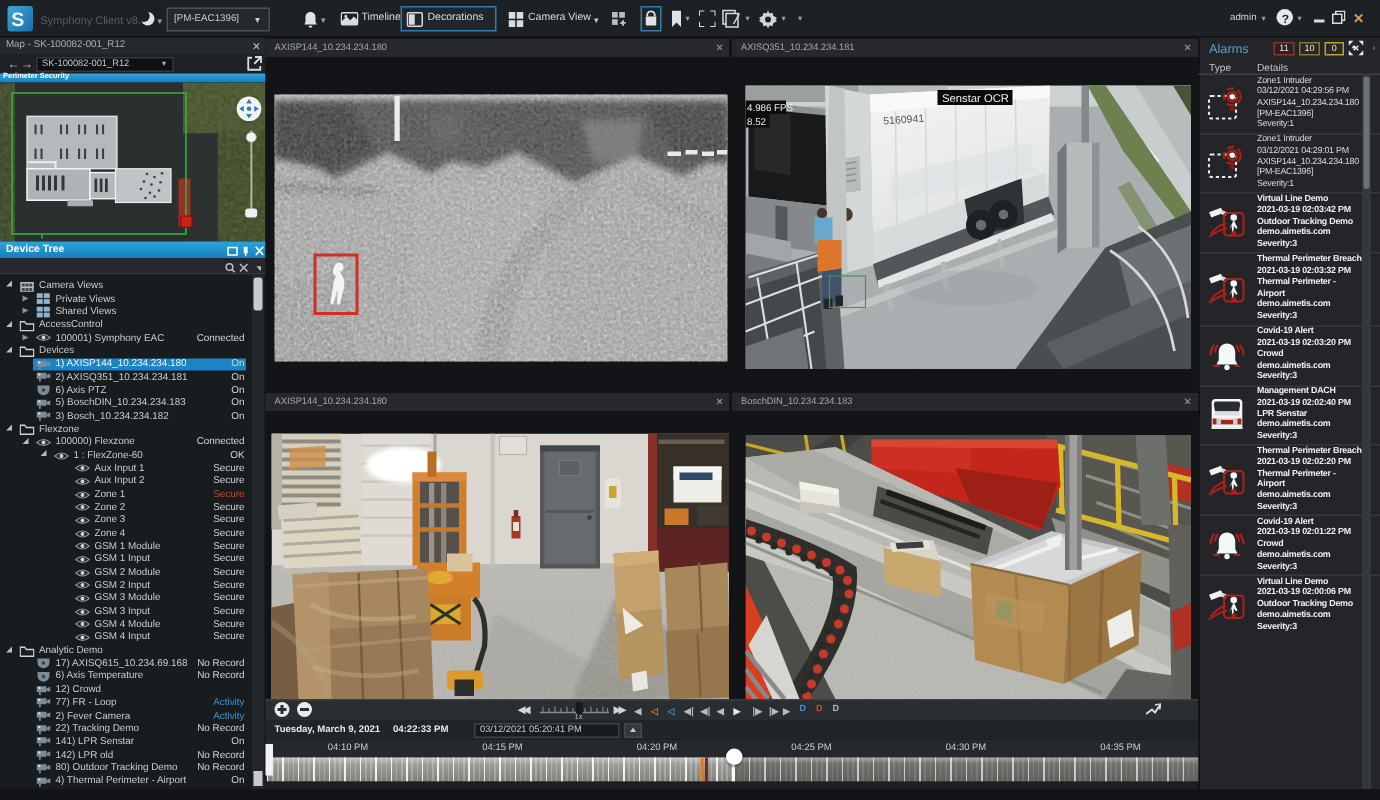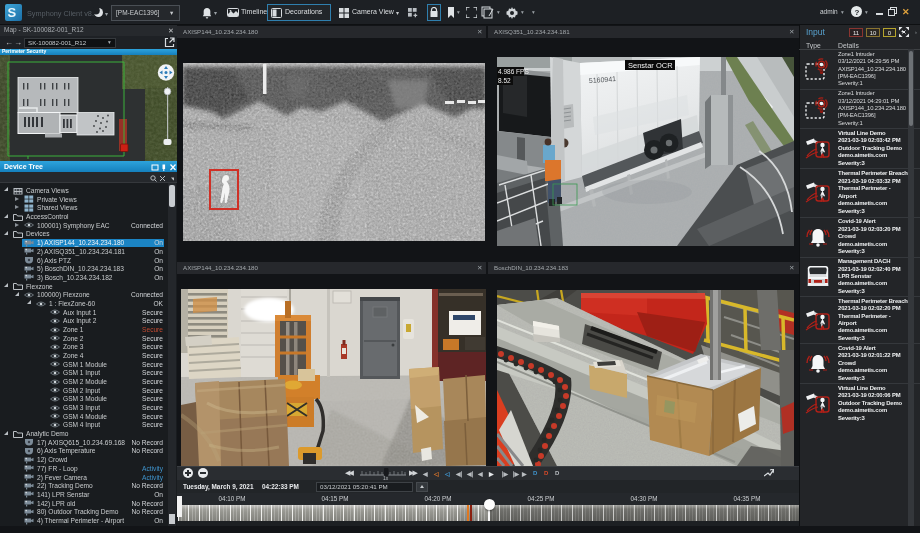--- a/index.html
+++ b/index.html
@@ -896,21 +896,21 @@
 linear-gradient(#7b7b76,#6b6b67 45%,#5f5f5b);"></div>
 <div class="abs" style="left:178px;top:505px;width:621px;height:4px;background:linear-gradient(rgba(255,255,255,0.3),rgba(255,255,255,0));"></div>
 <div class="abs" style="left:467px;top:505px;width:2px;height:16px;background:#e07820;"></div>
 <div class="abs" style="left:470px;top:505px;width:2px;height:16px;background:#8a2010;"></div>
 <div class="abs" style="left:488px;top:507px;width:1.5px;height:14px;background:#fafafa;"></div>
 <div class="abs" style="left:483.5px;top:499px;width:11px;height:11px;border-radius:50%;background:#fdfdfd;box-shadow:0 1px 2px rgba(0,0,0,0.5);"></div>
 <div class="abs" style="left:177px;top:496px;width:5px;height:21px;background:#f2f2f2;"></div>
 <div class="abs" style="left:177px;top:521px;width:622px;height:5px;background:#1d2023;"></div>
 
 <div class="abs" style="left:799px;top:25px;width:121px;height:501px;background:#232528;border-left:1px solid #0e1012;"></div>
-<div class="abs tx" style="left:806px;top:27px;color:#58a0cc;font-size:8.5px;">Input</div>
+<div class="abs tx" style="left:806px;top:27px;color:#58a0cc;font-size:8.5px;">Alarms</div>
 <div class="abs tx" style="left:849px;top:27.5px;width:14px;height:9.5px;border:1px solid #8a3530;background:#2a2123;color:#e8e8e8;font-size:6px;text-align:center;line-height:8px;">11</div>
 <div class="abs tx" style="left:866px;top:27.5px;width:14px;height:9.5px;border:1px solid #8a7430;background:#2a2722;color:#e8e8e8;font-size:6px;text-align:center;line-height:8px;">10</div>
 <div class="abs tx" style="left:883px;top:27.5px;width:13px;height:9.5px;border:1px solid #b5a42c;background:#2a2822;color:#e8e8e8;font-size:6px;text-align:center;line-height:8px;">0</div>
 <svg class="abs" style="left:899px;top:27px;" width="10" height="10" viewBox="0 0 10 10">
       <g fill="#e8eaec">
         <path d="M0 0h3.5L0 3.5z"></path>
         <path d="M10 0v3.5L6.5 0z"></path>
         <path d="M0 10v-3.5L3.5 10z"></path>
         <path d="M10 10h-3.5L10 6.5z"></path>
         <path d="M3 3l1.4 1.4L3 5.8 1.6 4.4z" transform="translate(1,1) scale(0.8)"></path>

